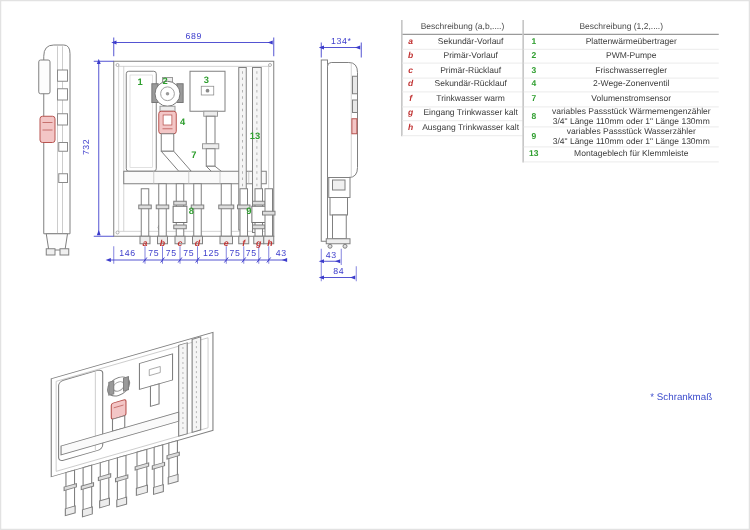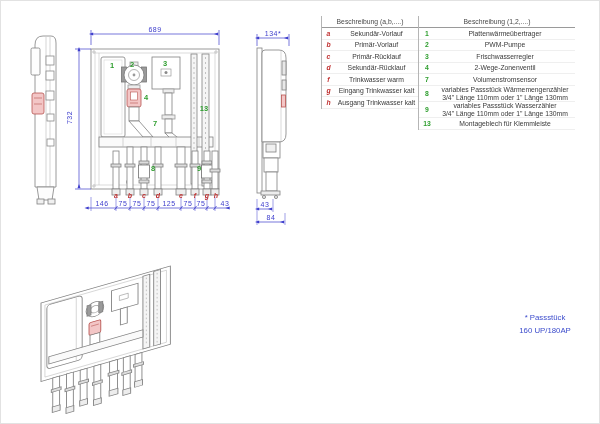--- a/index.html
+++ b/index.html
@@ -390,17 +390,16 @@
           <div class="l2">3/4" Länge 110mm oder 1" Länge 130mm</div>
         </span>
       </div>
     <div class="trow">
         <span class="tkey">13</span>
         <span class="tdesc">Montageblech für Klemmleiste</span>
       </div>
   </div>
 
   <div class="note" style="left:496px;top:310px;width:96px;">
-    <div>* Passstück</div>
-    <div>160 UP/180AP</div>
+    <div>* Schrankmaß</div>
   </div>
 
 </div>
 
 </body></html>

